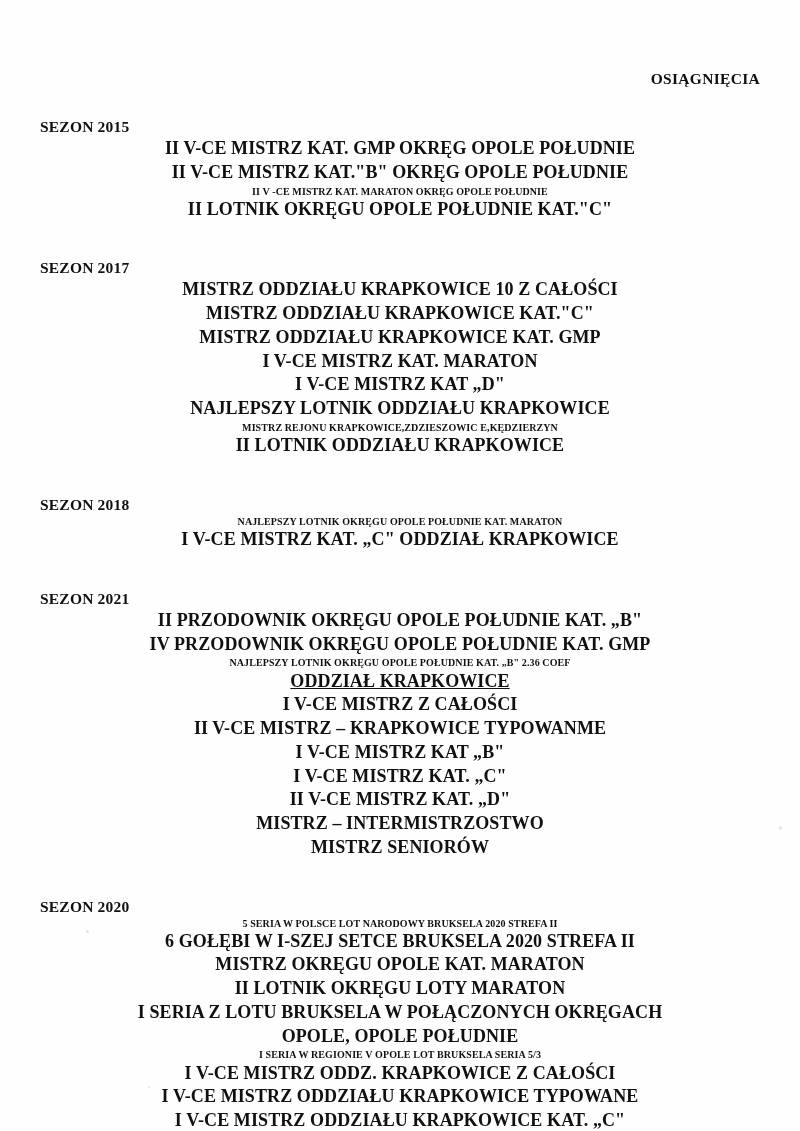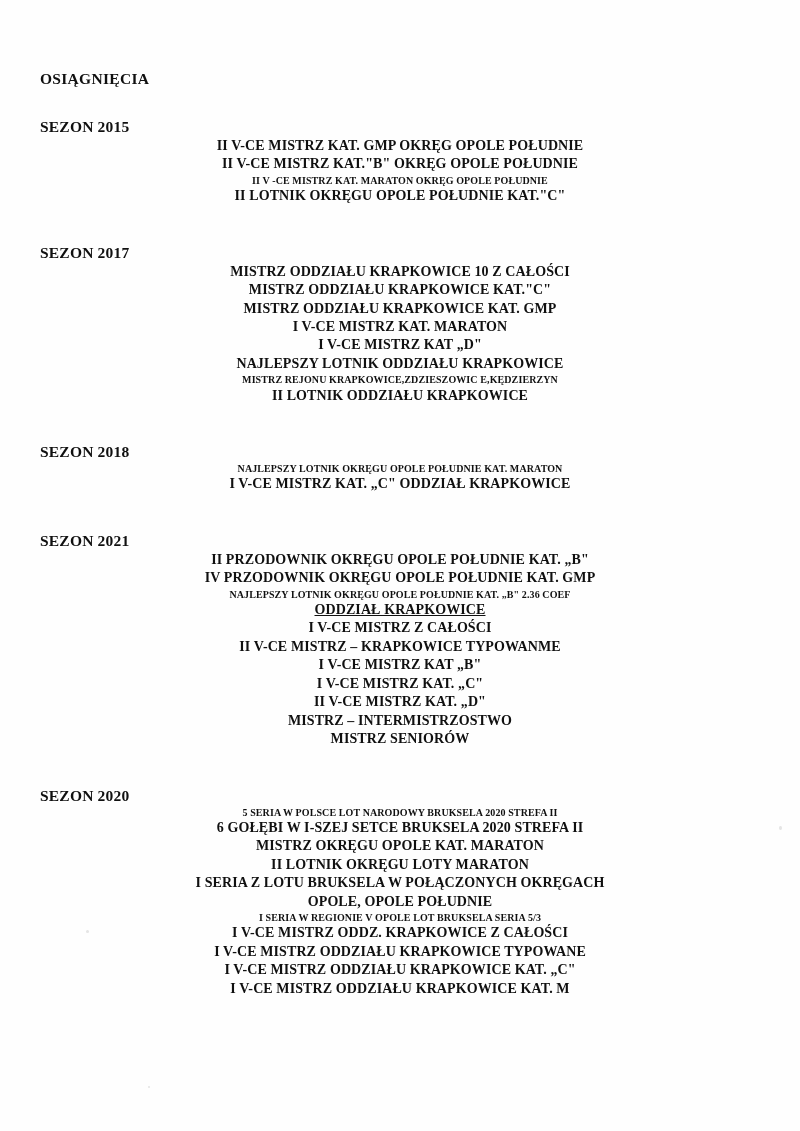--- a/index.html
+++ b/index.html
@@ -24,40 +24,40 @@
     position: relative;
   }
   
   .speck {
     position: absolute;
     background: #cfcfcf;
     border-radius: 50%;
     opacity: .55;
   }
   .doc-title {
-    text-align: left;
+    text-align: right;
     font-weight: bold;
     font-size: 15.5px;
     letter-spacing: .3px;
     margin: 14px 0 0 0;
   }
   .section {
     margin-top: 38px;
   }
   .section-heading {
     text-align: left;
     font-weight: bold;
     font-size: 15.5px;
     letter-spacing: .2px;
     margin-bottom: 1px;
   }
   .line {
     text-align: center;
     font-weight: bold;
-    font-size: 14px;
+    font-size: 18px;
     line-height: 1.32;
     letter-spacing: .1px;
     white-space: nowrap;
   }
   .line.underline {
     text-decoration: underline;
   }
   .line.small {
     font-size: 10px;
   }

